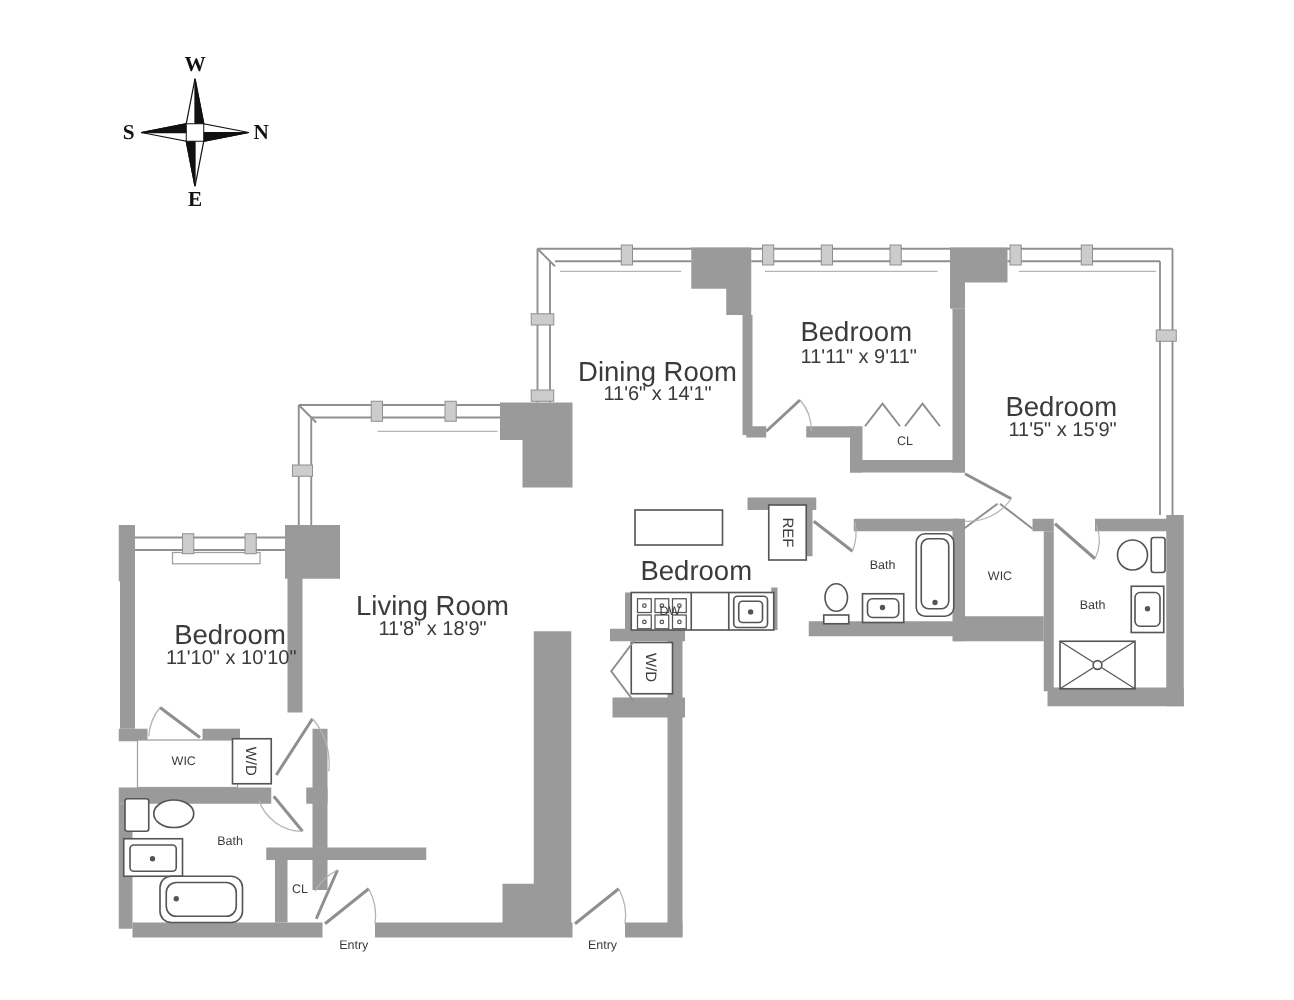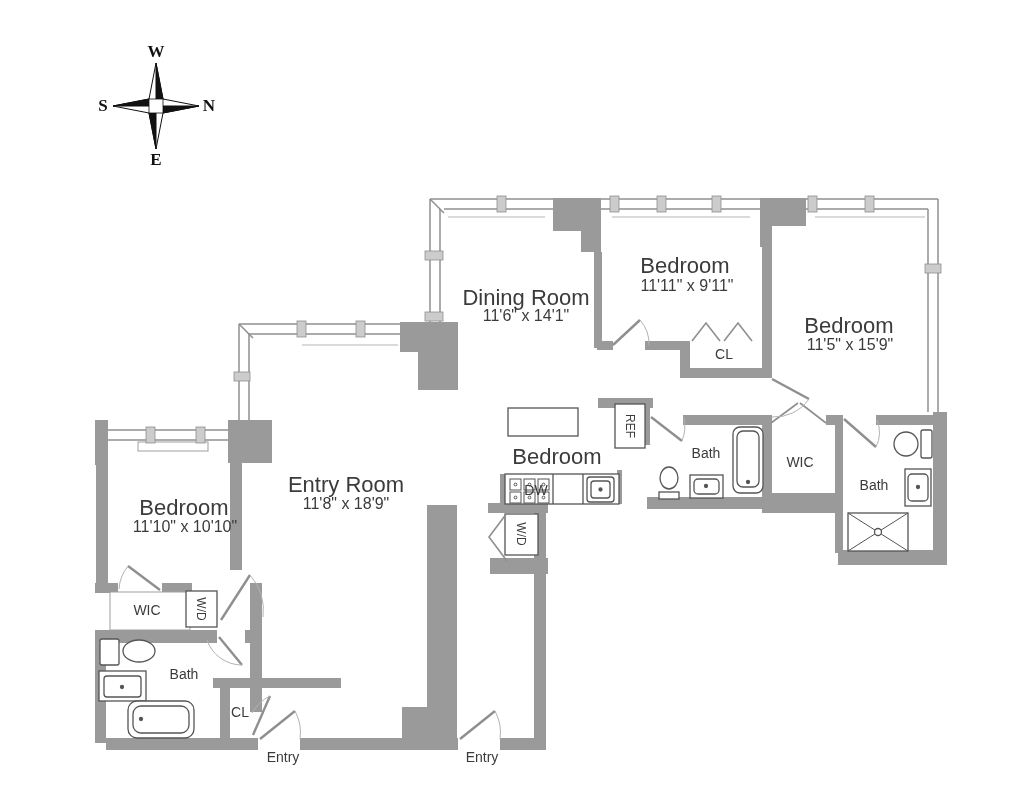--- a/index.html
+++ b/index.html
@@ -4,21 +4,21 @@
 <title>Floor Plan</title>
 <style>
   html,body{margin:0;padding:0;background:#ffffff;}
   .plan{position:relative;width:1035px;height:800px;background:#fff;overflow:hidden;
         font-family:"Liberation Sans", sans-serif;}
   .plan svg{position:absolute;left:0;top:0;}
   .lbl{position:absolute;transform:translate(-50%,-50%);color:#3b3b3b;white-space:nowrap;
        line-height:1;user-select:none;}
   .room-name{font-size:22px;}
   .room-dims{font-size:16px;}
-  .small{font-size:14px;}
+  .small{font-size:10px;}
   .tiny{font-size:12px;}
   .rot{transform:translate(-50%,-50%) rotate(90deg);}
   .compass-letter{position:absolute;transform:translate(-50%,-50%);
        font-family:"Liberation Serif", serif;font-weight:bold;font-size:17px;color:#111;}
 </style>
 </head>
 <body>
 
 <div class="plan">
 
@@ -240,21 +240,21 @@
 
   <div class="lbl room-name" style="left:685px;top:266px">Bedroom</div>
   <div class="lbl room-dims" style="left:687px;top:286px">11'11" x 9'11"</div>
 
   <div class="lbl room-name" style="left:849px;top:326px">Bedroom</div>
   <div class="lbl room-dims" style="left:850px;top:345px">11'5" x 15'9"</div>
 
   <div class="lbl room-name" style="left:184px;top:508px">Bedroom</div>
   <div class="lbl room-dims" style="left:185px;top:527px">11'10" x 10'10"</div>
 
-  <div class="lbl room-name" style="left:346px;top:485px">Entry Room</div>
+  <div class="lbl room-name" style="left:346px;top:485px">Living Room</div>
   <div class="lbl room-dims" style="left:346px;top:504px">11'8" x 18'9"</div>
 
   <div class="lbl room-name" style="left:557px;top:457px">Bedroom</div>
 
   <div class="lbl small" style="left:724px;top:354px">CL</div>
   <div class="lbl small" style="left:706px;top:453px">Bath</div>
   <div class="lbl small" style="left:800px;top:462px">WIC</div>
   <div class="lbl small" style="left:874px;top:485px">Bath</div>
   <div class="lbl small" style="left:536px;top:490px">DW</div>
   <div class="lbl tiny rot" style="left:630px;top:426px">REF</div>

